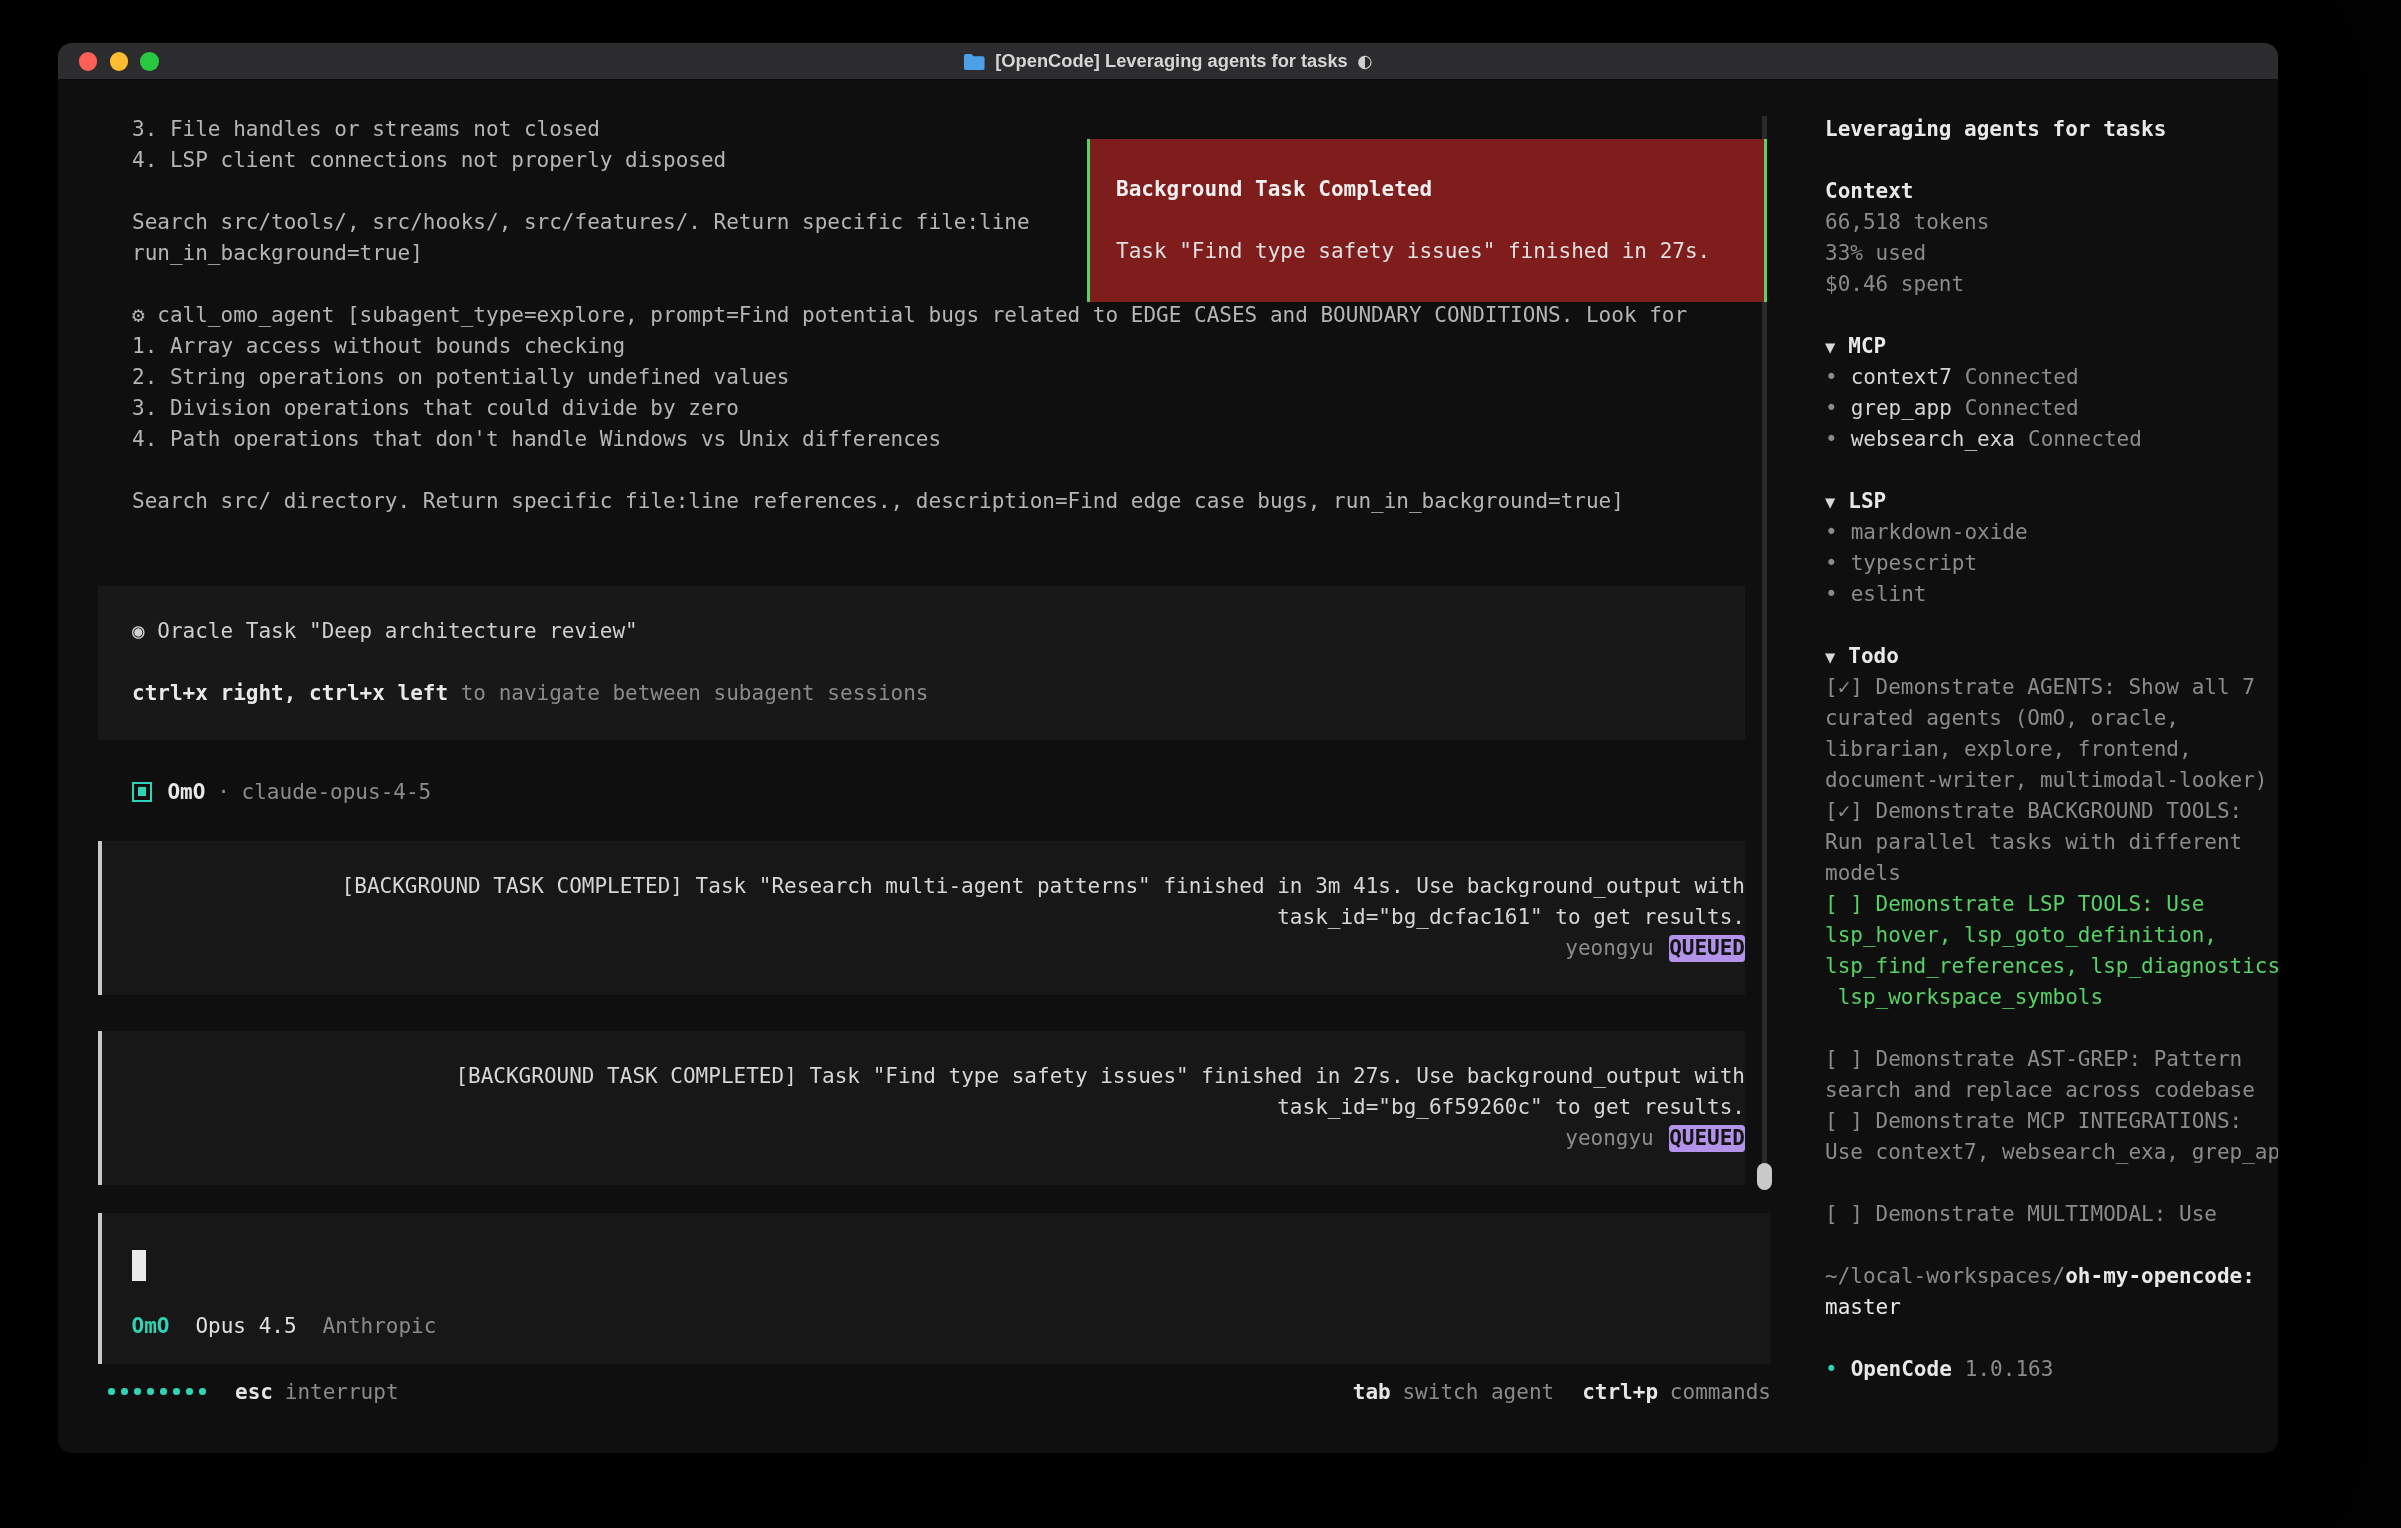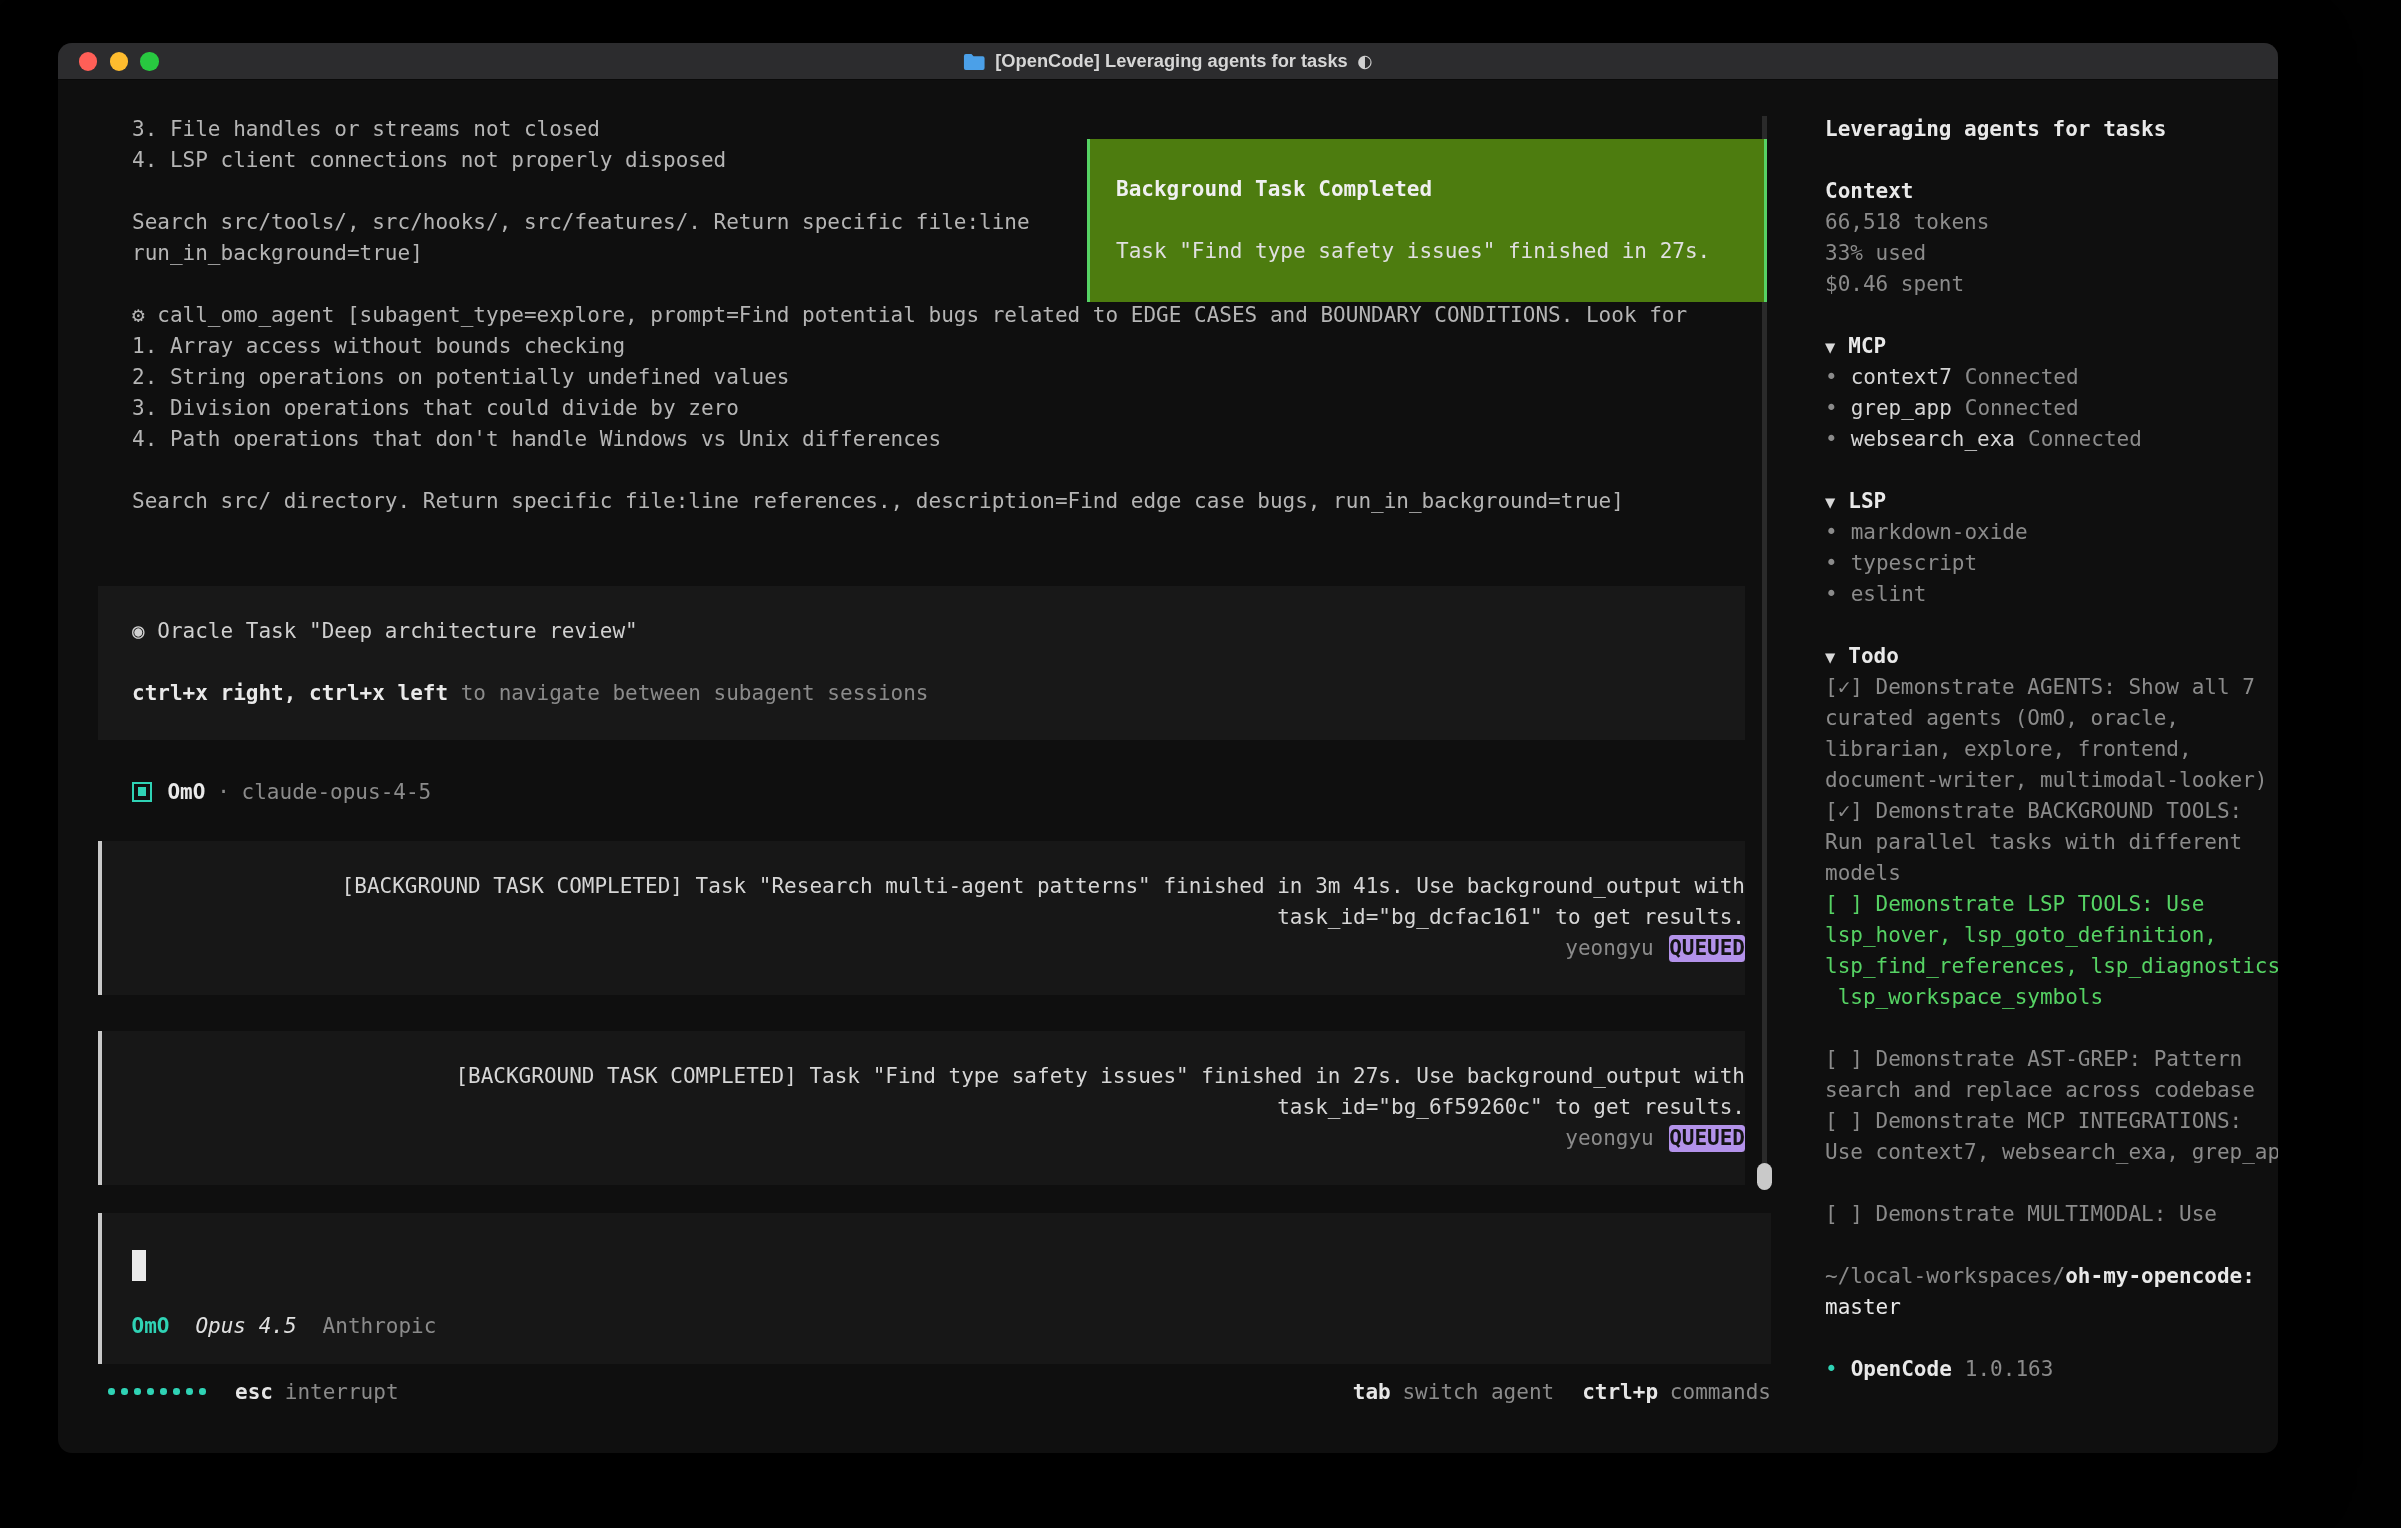--- a/index.html
+++ b/index.html
@@ -18,21 +18,21 @@
                color:#d6d6d6; display:flex; align-items:center; gap:9.5px; }
   .spinner { font-family:"DejaVu Sans",sans-serif; font-weight:normal; font-size:17.7px; color:#cfcfcf; }
   
   .white{color:#e9e9e9;} .dim{color:#8b8b8b;} .name{color:#d4d4d4;}
   .teal{color:#2fd3b5;} .bold{font-weight:bold;}
   .ml{margin-left:13px;}
   
   .log { position:absolute; left:74px; top:71px; font-size:21px; line-height:31px; color:#b5b5b5; }
   .log-line { height:31px; white-space:pre; }
   
-  .toast { position:absolute; left:1029px; top:96px; width:680px; height:163px; background:#4d7c0f;
+  .toast { position:absolute; left:1029px; top:96px; width:680px; height:163px; background:#7f1d1d;
            border-left:3.5px solid #56d364; border-right:3.5px solid #56d364;
            padding:35px 23.6px 0 26px; font-size:21px; line-height:31px; z-index:5; }
   .tline { height:31px; white-space:pre; color:#e0e0e0; }
   .tline.tt { color:#f0f0f0; font-weight:bold; }
   
   .oracle { position:absolute; left:40px; top:543px; width:1647px; height:154px; background:#181818;
             padding:29.5px 0 0 34px; font-size:21px; line-height:31px; }
   .oline { height:31px; white-space:pre; color:#d0d0d0; }
   
   .agent-line { position:absolute; left:74px; top:733px; height:31px; display:flex; align-items:center;
@@ -46,21 +46,21 @@
          border-left:4.7px solid #c9c9c9; padding:29.5px 0 0 29.5px; font-size:21px; line-height:31px;text-align:right; }
   .msg.m1{ top:798px; } .msg.m2{ top:988px; }
   .mline { height:31px; white-space:pre; color:#d6d6d6; }
   .badge { display:inline-block; background:#b392ea; color:#141414; font-weight:bold;
            padding:0 0; height:27px; line-height:27px; border-radius:3.5px; margin-left:15.4px; }
   
   .inputbox { position:absolute; left:40px; top:1170px; width:1673px; height:151px; background:#171717;
               border-left:4.7px solid #c9c9c9; font-size:21px; line-height:31px; }
   .cursor { position:absolute; left:29.5px; top:37px; width:14px; height:31px; background:#eaeaea; }
   .modelline { position:absolute; left:29.5px; top:98px; height:31px; display:flex; align-items:center; }
-  .modelline .mdl{ color:#e0e0e0; margin-left:26px;font-style:italic; }
+  .modelline .mdl{ color:#e0e0e0; margin-left:26px; }
   .modelline .prov{ color:#8b8b8b; margin-left:26px; }
   
   .statusbar { position:absolute; left:50px; top:1333px; width:1663px; height:31px;
                display:flex; align-items:center; justify-content:space-between; font-size:21px; }
   .sb-left,.sb-right{ display:flex; align-items:center; }
   .dots { display:flex; align-items:center; gap:6.5px; margin-right:29.5px; }
   .dot { width:6.5px; height:6.5px; border-radius:50%; background:#2fd3b5; }
   .key { color:#e6e6e6; font-weight:bold; }
   .klabel { color:#8b8b8b; margin-left:11.8px; }
   .gap48 { width:28px; }

